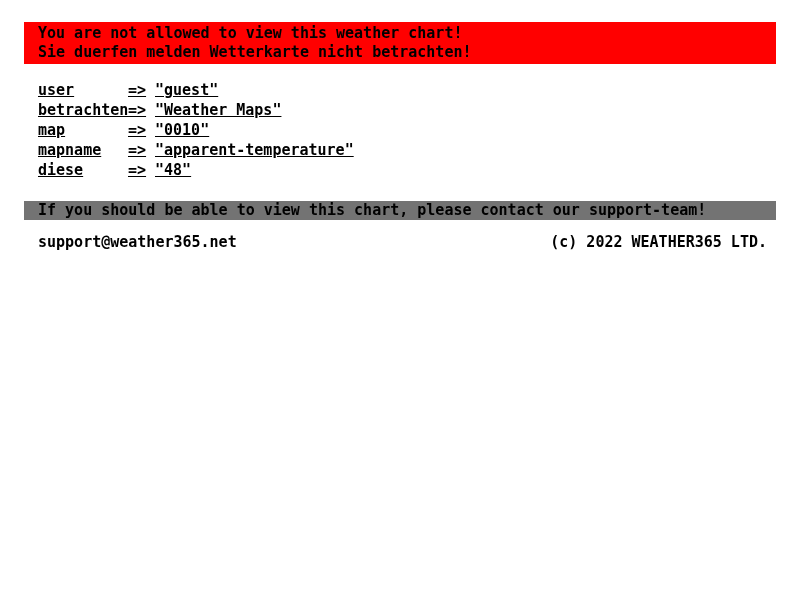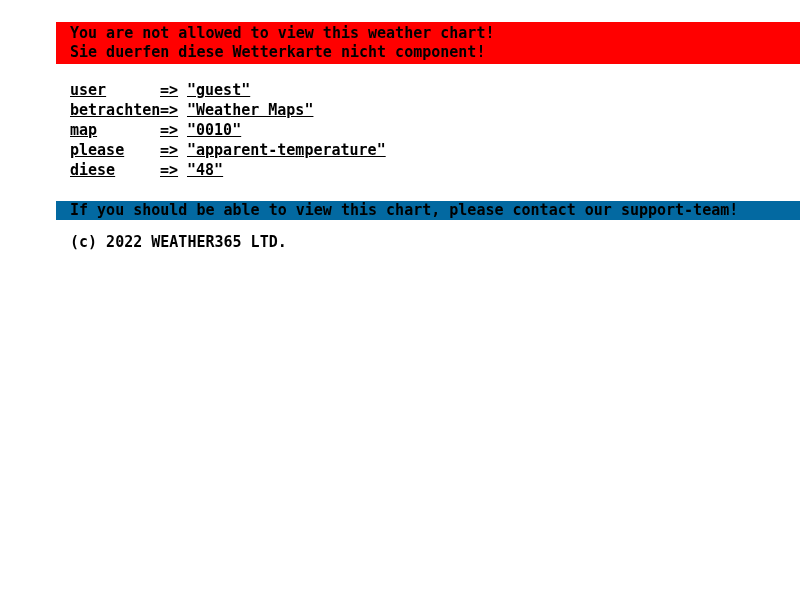--- a/index.html
+++ b/index.html
@@ -11,33 +11,32 @@
     width: 800px;
     height: 600px;
     font-family: "DejaVu Sans Mono", "Liberation Mono", monospace;
     font-weight: bold;
     font-size: 15px;
     color: #000000;
     overflow: hidden;
   }
   .content {
     padding: 22px 24px 0 24px;
-    margin-left: 32px;
   }
   .banner {
     width: 752px;
     box-sizing: border-box;
     line-height: 19px;
   }
   .banner-error {
     background: #ff0000;
     padding: 2px 0 2px 14px; 
   }
   .banner-support {
-    background: #0369a1;
+    background: #737373;
     padding: 0 0 0 14px;     
     margin-top: 21px;
   }
   .banner div {
     white-space: pre;
   }
   .kv {
     margin: 16px 0 0 14px;
     line-height: 20px;
   }
@@ -59,52 +58,53 @@
     white-space: pre;
   }
 </style>
 </head>
 <body>
 
 <div class="content">
 
   <div class="banner banner-error">
     <div>You are not allowed to view this weather chart!</div>
-    <div>Sie duerfen diese Wetterkarte nicht component!</div>
+    <div>Sie duerfen melden Wetterkarte nicht betrachten!</div>
   </div>
 
   <div class="kv">
     <div class="kv-row">
       <span class="kv-key">user</span>
       <span class="kv-arrow">=&gt;</span>
       <span class="kv-value">"guest"</span>
     </div>
     <div class="kv-row">
       <span class="kv-key">betrachten</span>
       <span class="kv-arrow">=&gt;</span>
       <span class="kv-value">"Weather Maps"</span>
     </div>
     <div class="kv-row">
       <span class="kv-key">map</span>
       <span class="kv-arrow">=&gt;</span>
       <span class="kv-value">"0010"</span>
     </div>
     <div class="kv-row">
-      <span class="kv-key">please</span>
+      <span class="kv-key">mapname</span>
       <span class="kv-arrow">=&gt;</span>
       <span class="kv-value">"apparent-temperature"</span>
     </div>
     <div class="kv-row">
       <span class="kv-key">diese</span>
       <span class="kv-arrow">=&gt;</span>
       <span class="kv-value">"48"</span>
     </div>
   </div>
 
   <div class="banner banner-support">
     <div>If you should be able to view this chart, please contact our support-team!</div>
   </div>
 
   <div class="footer">
+    <span>support@weather365.net</span>
     <span>(c) 2022 WEATHER365 LTD.</span>
   </div>
 
 </div>
 
 </body></html>

